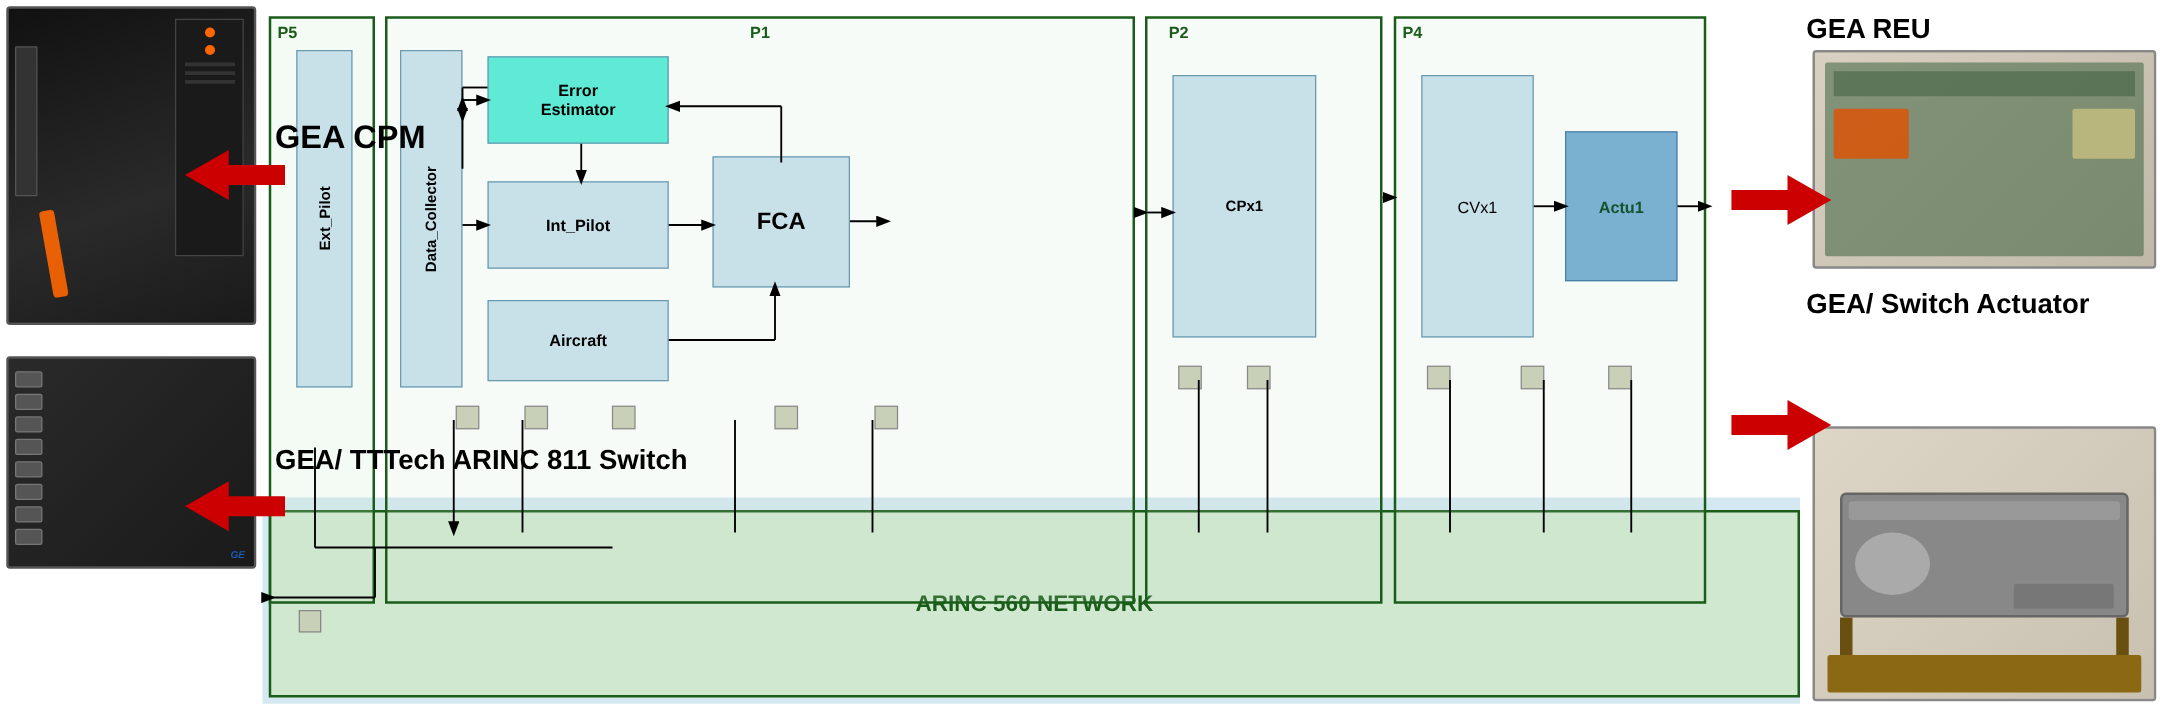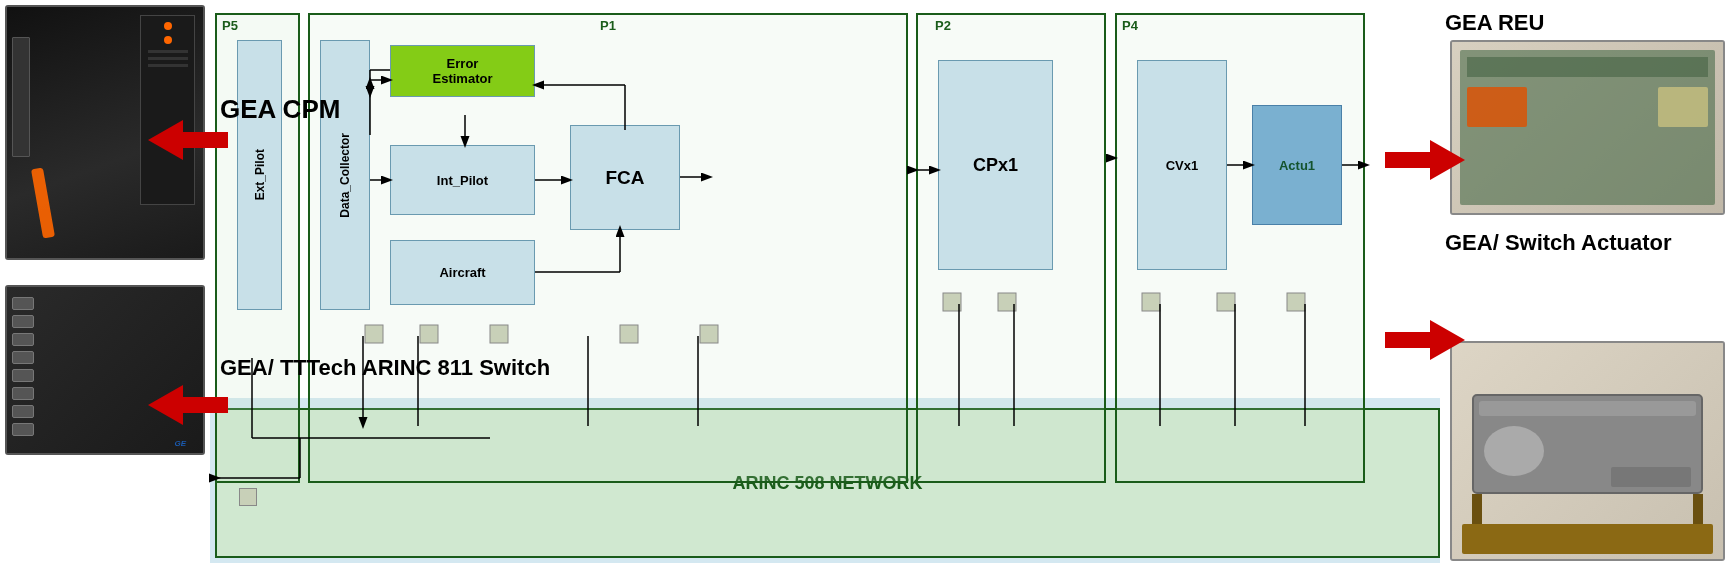--- a/index.html
+++ b/index.html
@@ -97,21 +97,21 @@
       <div style="position:absolute;left:5px;top:10px;display:flex;flex-direction:column;gap:5px;">
         <div style="width:22px;height:13px;background:#555;border:1px solid #777;border-radius:2px;"></div>
         <div style="width:22px;height:13px;background:#555;border:1px solid #777;border-radius:2px;"></div>
         <div style="width:22px;height:13px;background:#555;border:1px solid #777;border-radius:2px;"></div>
         <div style="width:22px;height:13px;background:#555;border:1px solid #777;border-radius:2px;"></div>
         <div style="width:22px;height:13px;background:#555;border:1px solid #777;border-radius:2px;"></div>
         <div style="width:22px;height:13px;background:#555;border:1px solid #777;border-radius:2px;"></div>
         <div style="width:22px;height:13px;background:#555;border:1px solid #777;border-radius:2px;"></div>
         <div style="width:22px;height:13px;background:#555;border:1px solid #777;border-radius:2px;"></div>
       </div>
-      <div style="position:absolute;right:17px;bottom:5px;font-size:8px;color:#1a5ab0;font-style:italic;font-weight:bold;">GE</div>
+      <div style="position:absolute;right:7px;bottom:5px;font-size:8px;color:#1a5ab0;font-style:italic;font-weight:bold;">GE</div>
     </div>
   </div>
 
   <div style="position:absolute;left:220px;top:355px;font-size:22px;font-weight:bold;color:#000;z-index:20;line-height:1.2;">GEA/
 TTTech
 ARINC 811
 Switch</div>
 
   <div style="position:absolute;left:148px;top:385px;z-index:20;">
     <svg width="80" height="40" viewBox="0 0 80 40">
@@ -163,41 +163,41 @@
         </div>
       </div>
     </div>
   </div>
 
   <div class="diagram-area" style="position:absolute;left:210px;top:8px;right:295px;bottom:8px;">
 
     <div style="position:absolute;left:0;top:390px;right:0;bottom:0;background:#b8d8e8;opacity:0.6;z-index:1;"></div>
 
     <div style="position:absolute;left:5px;top:400px;right:0;bottom:5px;border:2.5px solid #1a5c1a;background:#d0e8d0;z-index:2;display:flex;align-items:center;justify-content:center;">
-      <span style="font-size:18px;font-weight:bold;color:#1a5c1a;">ARINC 508 NETWORK</span>
+      <span style="font-size:18px;font-weight:bold;color:#1a5c1a;">ARINC 560 NETWORK</span>
     </div>
 
     <div style="position:absolute;left:5px;top:5px;width:85px;bottom:80px;border:2px solid #1a5c1a;background:rgba(200,230,200,0.2);z-index:3;">
       <div style="position:absolute;top:3px;left:5px;font-size:13px;color:#1a5c1a;font-weight:bold;text-align:right;">P5</div>
 
       <div class="func-block" style="left:20px;top:25px;width:45px;height:270px;background:#c8e0e8;border:1.5px solid #6a9ab0;">
         <span style="writing-mode:vertical-rl;transform:rotate(180deg);font-size:12px;font-weight:bold;">Ext_Pilot</span>
       </div>
 
       <div style="position:absolute;bottom:-25px;left:22px;width:18px;height:18px;background:#c8d0b8;border:1px solid #888;z-index:4;"></div>
     </div>
 
     <div style="position:absolute;left:98px;top:5px;width:600px;bottom:80px;border:2px solid #1a5c1a;background:rgba(200,230,200,0.15);z-index:3;">
       <div style="position:absolute;top:3px;left:50%;transform:translateX(-50%);font-size:13px;color:#1a5c1a;font-weight:bold;">P1</div>
 
       <div class="func-block" style="left:10px;top:25px;width:50px;height:270px;background:#c8e0e8;border:1.5px solid #6a9ab0;">
         <span style="writing-mode:vertical-rl;transform:rotate(180deg);font-size:12px;font-weight:bold;">Data_Collector</span>
       </div>
 
-      <div class="func-block" style="left:80px;top:30px;width:145px;height:52px;background:#84cc16;border:1.5px solid #6a9ab0;">
+      <div class="func-block" style="left:80px;top:30px;width:145px;height:70px;background:#5eead4;border:1.5px solid #6a9ab0;">
         <span style="font-size:13px;font-weight:bold;text-align:center;white-space:pre-line;">Error
 Estimator</span>
       </div>
 
       <div class="func-block" style="left:80px;top:130px;width:145px;height:70px;background:#c8e0e8;border:1.5px solid #6a9ab0;">
         <span style="font-size:13px;font-weight:bold;">Int_Pilot</span>
       </div>
 
       <div class="func-block" style="left:80px;top:225px;width:145px;height:65px;background:#c8e0e8;border:1.5px solid #6a9ab0;">
         <span style="font-size:13px;font-weight:bold;">Aircraft</span>
@@ -243,42 +243,42 @@
             <path d="M0,0 L0,6 L8,3 z" fill="#000"></path>
           </marker>
         </defs>
       </svg>
     </div>
 
     <div style="position:absolute;left:706px;top:5px;width:190px;bottom:80px;border:2px solid #1a5c1a;background:rgba(200,230,200,0.15);z-index:3;">
       <div style="position:absolute;top:3px;left:5px;font-size:13px;color:#1a5c1a;font-weight:bold;margin-left:12px;">P2</div>
 
       <div class="func-block" style="left:20px;top:45px;width:115px;height:210px;background:#c8e0e8;border:1.5px solid #6a9ab0;">
-        <span style="font-size:18px;font-weight:bold;">CPx1</span>
+        <span style="font-size:12px;font-weight:bold;">CPx1</span>
       </div>
 
       <svg style="position:absolute;left:0;top:0;width:100%;height:100%;overflow:visible;z-index:5;pointer-events:none;">
         <rect x="25" y="278" width="18" height="18" fill="#c8d0b8" stroke="#888" stroke-width="1"></rect>
         <rect x="80" y="278" width="18" height="18" fill="#c8d0b8" stroke="#888" stroke-width="1"></rect>
 
         <line x1="0" y1="155" x2="20" y2="155" stroke="#000" stroke-width="1.5" marker-end="url(#arrowP2)"></line>
 
         <defs>
           <marker id="arrowP2" markerWidth="8" markerHeight="8" refX="6" refY="3" orient="auto">
             <path d="M0,0 L0,6 L8,3 z" fill="#000"></path>
           </marker>
         </defs>
       </svg>
     </div>
 
     <div style="position:absolute;left:905px;top:5px;width:250px;bottom:80px;border:2px solid #1a5c1a;background:rgba(200,230,200,0.15);z-index:3;">
       <div style="position:absolute;top:3px;left:5px;font-size:13px;color:#1a5c1a;font-weight:bold;">P4</div>
 
       <div class="func-block" style="left:20px;top:45px;width:90px;height:210px;background:#c8e0e8;border:1.5px solid #6a9ab0;">
-        <span style="font-size:13px;font-weight:bold;">CVx1</span>
+        <span style="font-size:13px;font-weight:normal;">CVx1</span>
       </div>
 
       <div class="func-block" style="left:135px;top:90px;width:90px;height:120px;background:#7ab0d0;border:1.5px solid #4a80a8;">
         <span style="font-size:13px;font-weight:bold;color:#14532d;">Actu1</span>
       </div>
 
       <svg style="position:absolute;left:0;top:0;width:100%;height:100%;overflow:visible;z-index:5;pointer-events:none;">
         <rect x="25" y="278" width="18" height="18" fill="#c8d0b8" stroke="#888" stroke-width="1"></rect>
         <rect x="100" y="278" width="18" height="18" fill="#c8d0b8" stroke="#888" stroke-width="1"></rect>
         <rect x="170" y="278" width="18" height="18" fill="#c8d0b8" stroke="#888" stroke-width="1"></rect>

